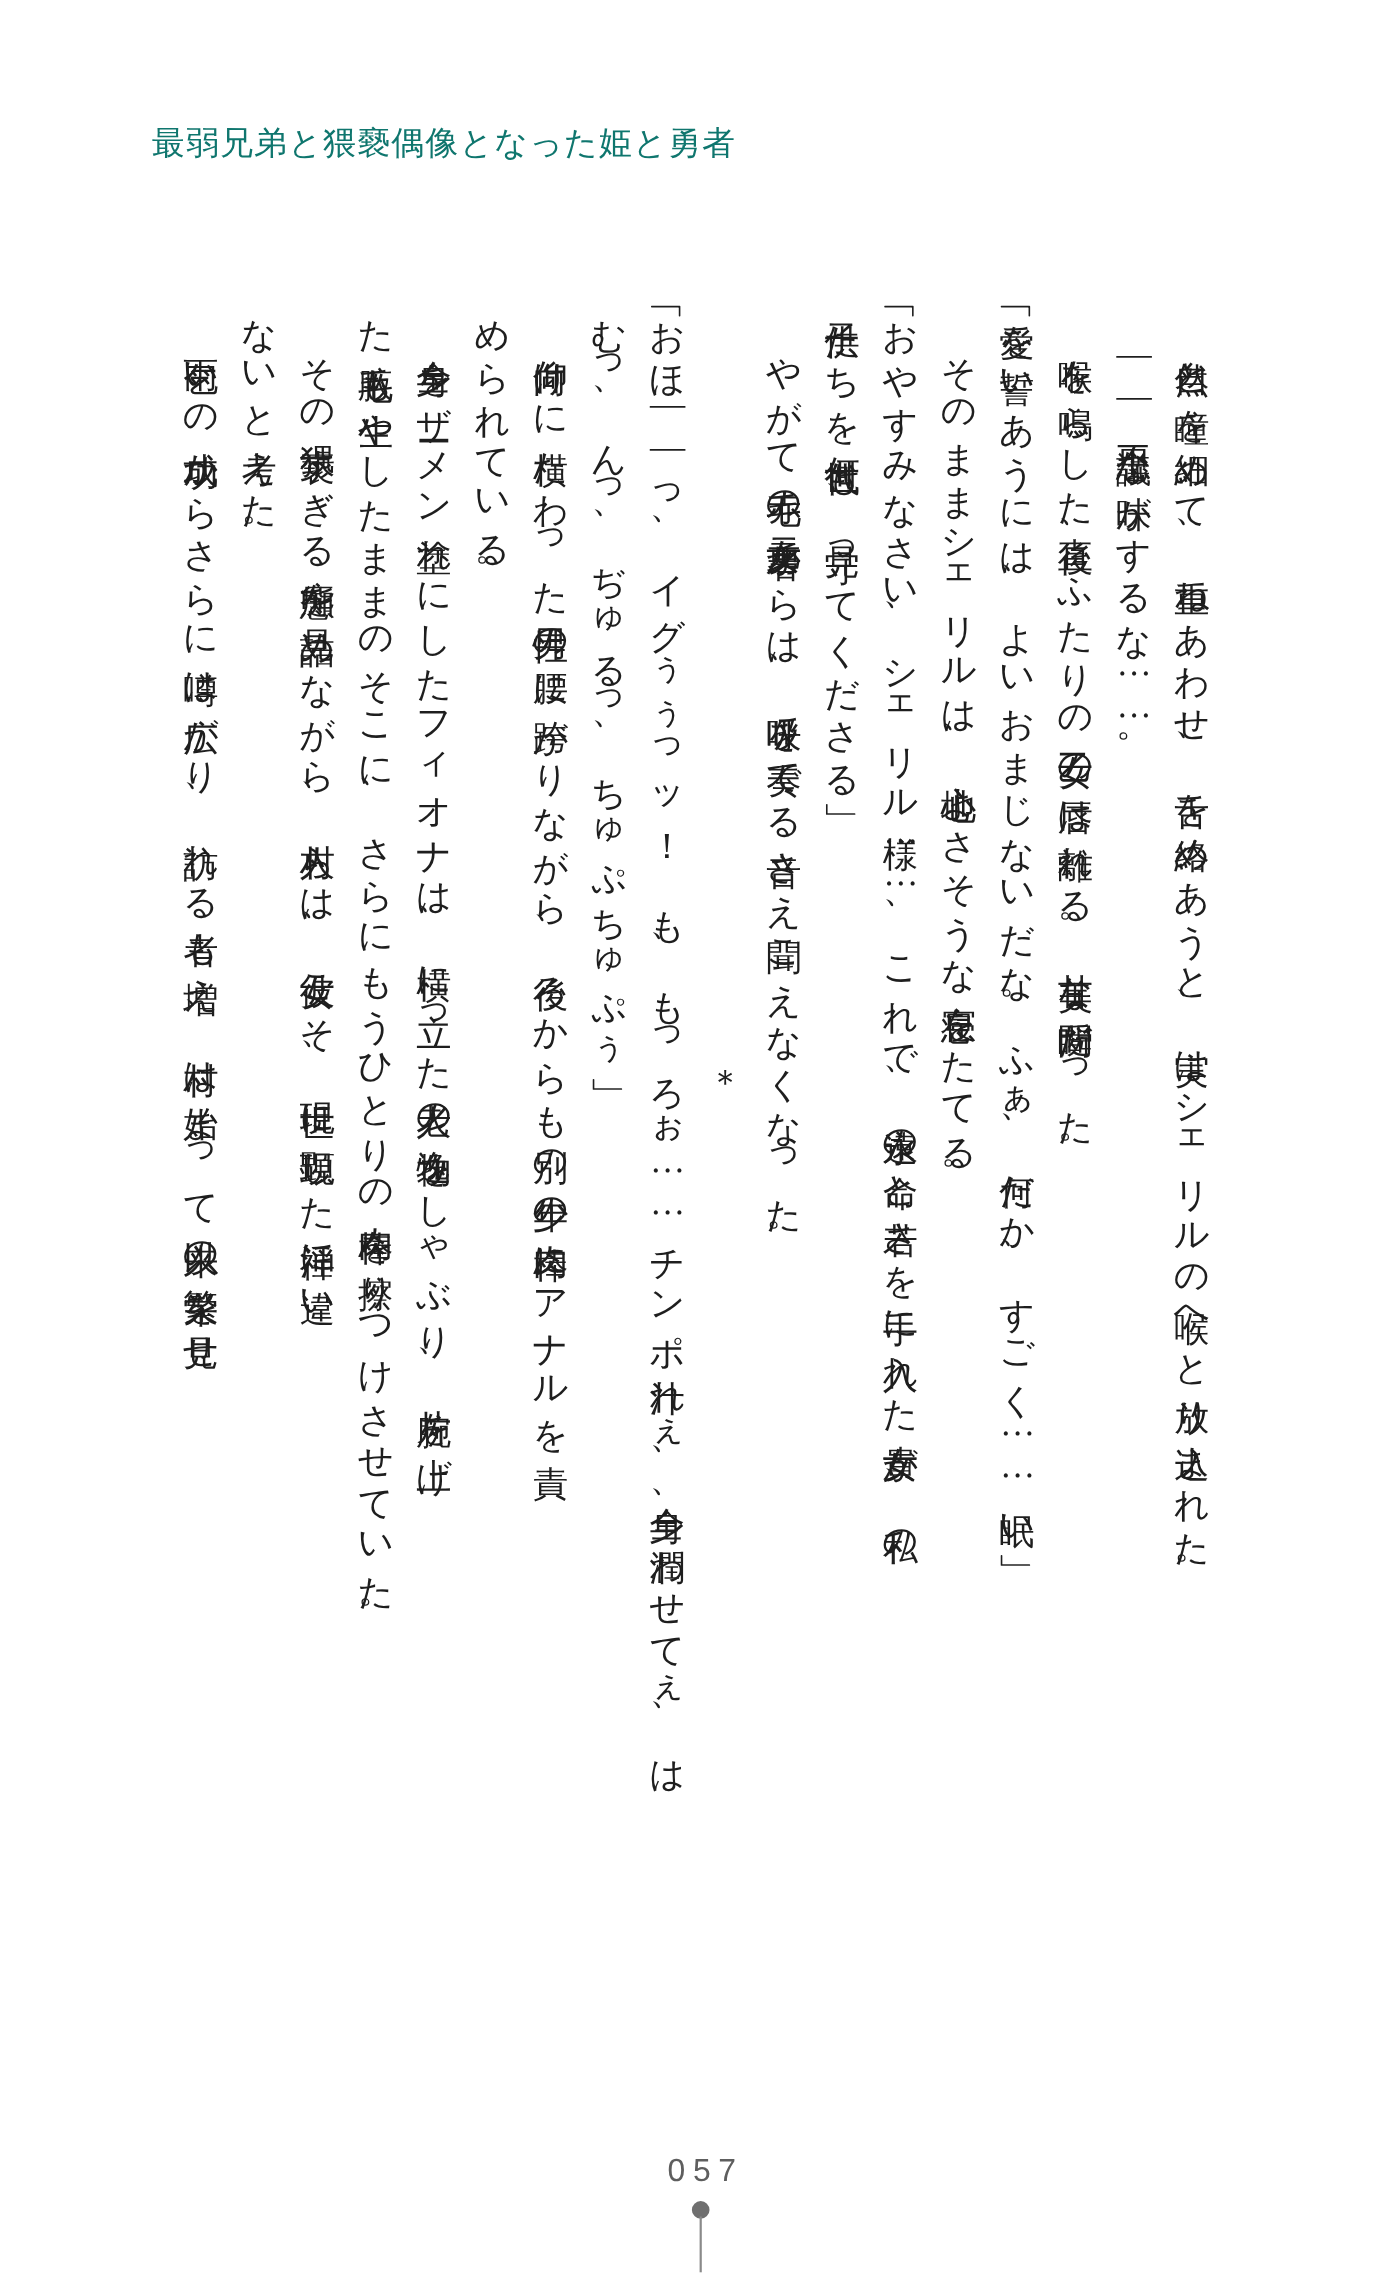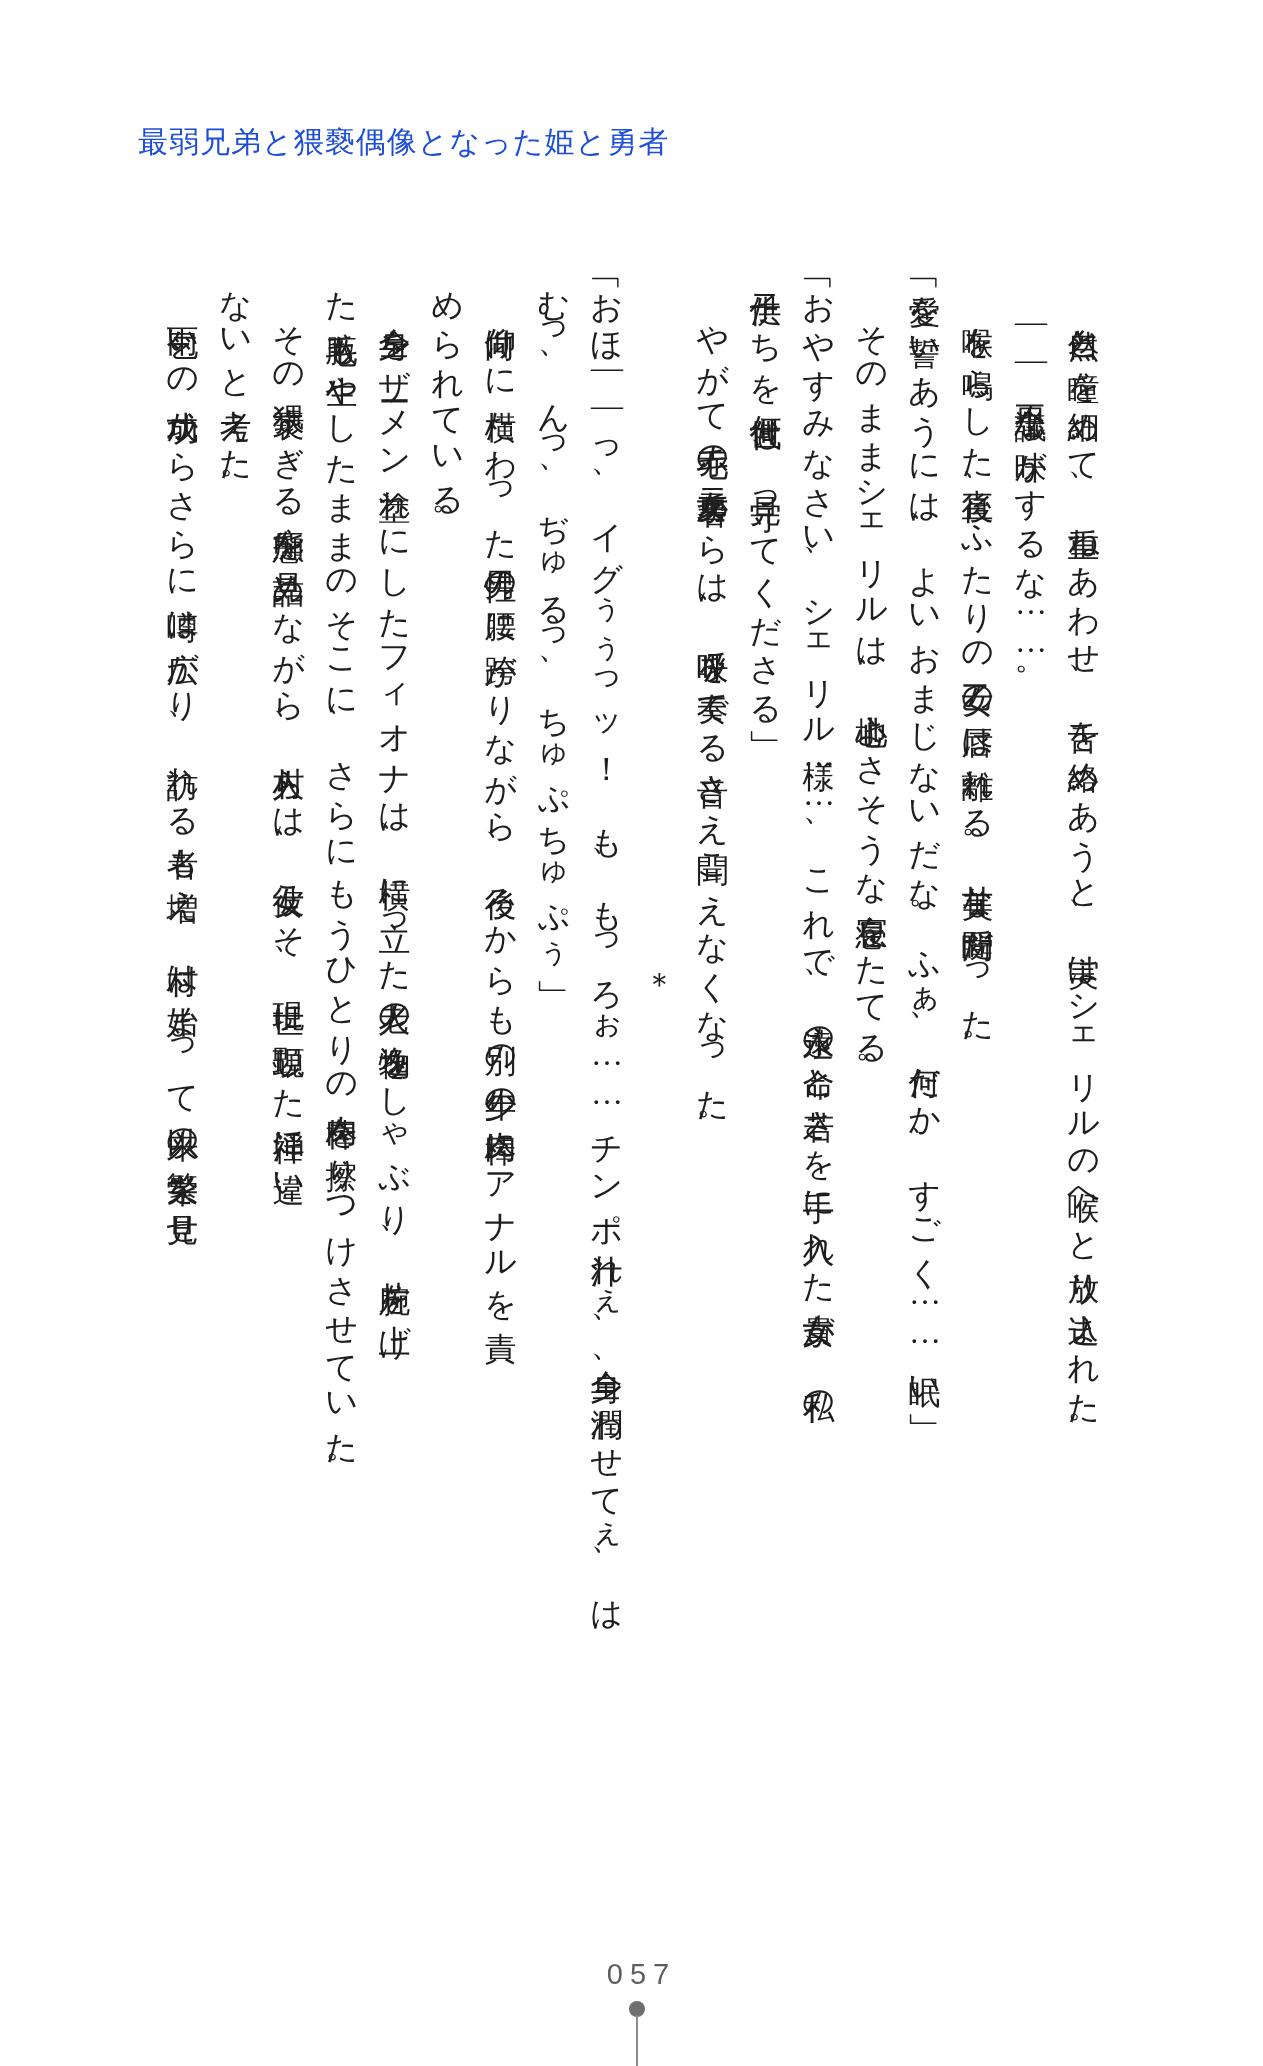--- a/index.html
+++ b/index.html
@@ -9,25 +9,25 @@
   body {
     width: 1263px;
     height: 2066px;
     background: #ffffff;
     position: relative;
     overflow: hidden;
     font-family: "Liberation Serif", "DejaVu Serif", serif;
   }
   .running-head {
     position: absolute;
-    top: 122px;
+    top: 110px;
     left: 138px;
     font-size: 30px;
     letter-spacing: 1px;
-    color: #1d4ed8;
+    color: #0f766e;
     white-space: nowrap;
   }
   .body-text {
     position: absolute;
     top: 268px;
     left: 156px;
     width: 954px;
     height: 1400px;
     writing-mode: vertical-rl;
     text-orientation: upright;

